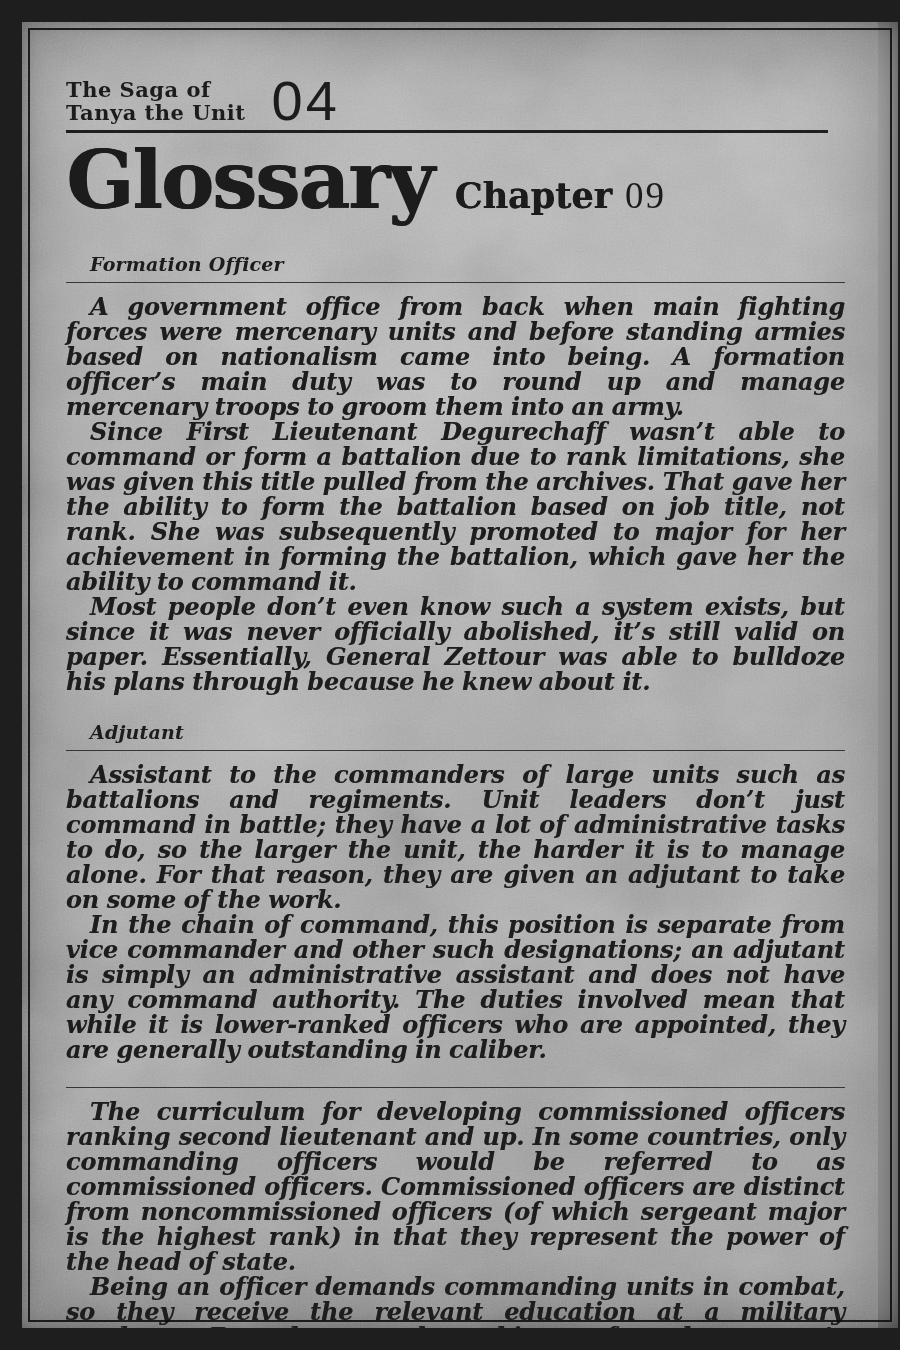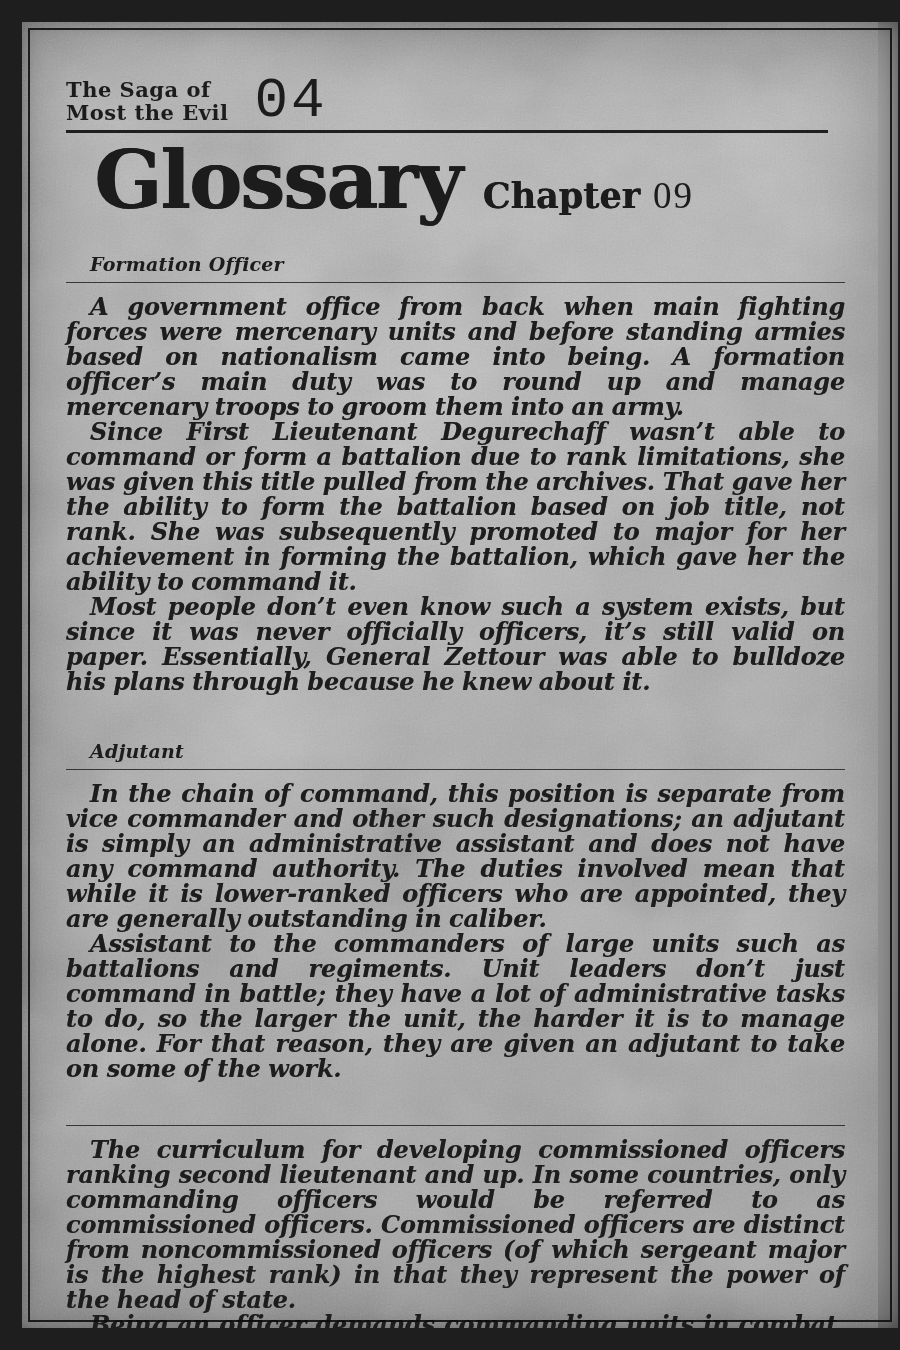--- a/index.html
+++ b/index.html
@@ -38,47 +38,47 @@
     z-index:2;
   }
   
   .header-row{display:flex;align-items:flex-start;}
   .series-title{
     font-weight:bold;font-size:21px;line-height:23px;
     letter-spacing:0.5px;
     font-family:"DejaVu Serif",serif;
   }
   .volume-number{
-    font-family:Liberation Mono, monospace;
+    font-family:Liberation Sans, sans-serif;
     font-size:56px;line-height:48px;font-weight:400;
     letter-spacing:3px;margin-left:26px;margin-top:-1px;
   }
   .header-rule{
     margin-top:5px;width:762px;height:0;
     border-top:3px solid rgba(14,14,14,0.9);
   }
-  .title-row{display:flex;align-items:baseline;margin-top:2px;margin-left:28px;}
+  .title-row{display:flex;align-items:baseline;margin-top:2px;}
   .book-title{
     font-family:"DejaVu Serif",serif;
     font-size:80px;line-height:90px;font-weight:bold;
     letter-spacing:-2px;
     text-shadow:0.8px 0 currentColor;
   }
   .chapter{margin-left:22px;white-space:nowrap;}
   .chapter-label{
     font-family:"DejaVu Serif",serif;
     font-size:35px;font-weight:bold;letter-spacing:0px;
     text-shadow:0.4px 0 currentColor;
   }
   .chapter-number{
     font-family:Liberation Serif, serif;
     font-size:37px;font-weight:400;letter-spacing:2px;margin-left:8px;
   }
   
-  .section{margin-top:44px;}
+  .section{margin-top:25px;}
   .section.first{margin-top:26px;}
   .section h2{
     margin:0 0 0 24px;
     font-family:"DejaVu Serif",serif;
     font-style:italic;font-weight:bold;
     font-size:19px;line-height:27px;
     letter-spacing:0.2px;
   }
   .section-rule{
     margin-top:4px;width:779px;height:0;
@@ -115,48 +115,48 @@
     <rect x="0" y="0" width="856" height="1306" filter="url(#grain)" opacity="0.20"></rect>
   </svg>
 
   <div class="inner-border"></div>
 
   <div class="content">
 
     <div class="header-row">
       <div class="series-title">
         <div>The Saga of</div>
-        <div>Most the Evil</div>
+        <div>Tanya the Unit</div>
       </div>
       <div class="volume-number">04</div>
     </div>
 
     <div class="header-rule"></div>
 
     <div class="title-row">
       <div class="book-title">Glossary</div>
       <div class="chapter">
         <span class="chapter-label">Chapter</span>
         <span class="chapter-number">09</span>
       </div>
     </div>
 
     <div class="section first">
       <h2>Formation Officer</h2>
       <div class="section-rule"></div>
       <p>A government office from back when main fighting forces were mercenary units and before standing armies based on nationalism came into being. A formation officer’s main duty was to round up and manage mercenary troops to groom them into an army.</p>
       <p>Since First Lieutenant Degurechaff wasn’t able to command or form a battalion due to rank limitations, she was given this title pulled from the archives. That gave her the ability to form the battalion based on job title, not rank. She was subsequently promoted to major for her achievement in forming the battalion, which gave her the ability to command it.</p>
-      <p>Most people don’t even know such a system exists, but since it was never officially officers, it’s still valid on paper. Essentially, General Zettour was able to bulldoze his plans through because he knew about it.</p>
+      <p>Most people don’t even know such a system exists, but since it was never officially abolished, it’s still valid on paper. Essentially, General Zettour was able to bulldoze his plans through because he knew about it.</p>
     </div>
 
     <div class="section">
       <h2>Adjutant</h2>
       <div class="section-rule"></div>
+      <p>Assistant to the commanders of large units such as battalions and regiments. Unit leaders don’t just command in battle; they have a lot of administrative tasks to do, so the larger the unit, the harder it is to manage alone. For that reason, they are given an adjutant to take on some of the work.</p>
       <p>In the chain of command, this position is separate from vice commander and other such designations; an adjutant is simply an administrative assistant and does not have any command authority. The duties involved mean that while it is lower-ranked officers who are appointed, they are generally outstanding in caliber.</p>
-      <p>Assistant to the commanders of large units such as battalions and regiments. Unit leaders don’t just command in battle; they have a lot of administrative tasks to do, so the larger the unit, the harder it is to manage alone. For that reason, they are given an adjutant to take on some of the work.</p>
     </div>
 
     <div class="section">
       <div class="section-rule"></div>
       <p>The curriculum for developing commissioned officers ranking second lieutenant and up. In some countries, only commanding officers would be referred to as commissioned officers. Commissioned officers are distinct from noncommissioned officers (of which sergeant major is the highest rank) in that they represent the power of the head of state.</p>
       <p>Being an officer demands commanding units in combat, so they receive the relevant education at a military academy. But the actual workings of each country’s military are quite different, so it’s characteristic of the profession to have varied paths to a commission, even for career soldiers. (Some countries commission officers immediately upon graduation while others only award commissions after an officer gains experience commanding a unit. The army and navy may also go by different systems.) The armies of some countries proactively commission officers who have worked their way up the noncommissioned ranks. You can see that this is one area where each nation’s style and circumstances are reflected.</p>
     </div>
 
   </div>
 </div>

